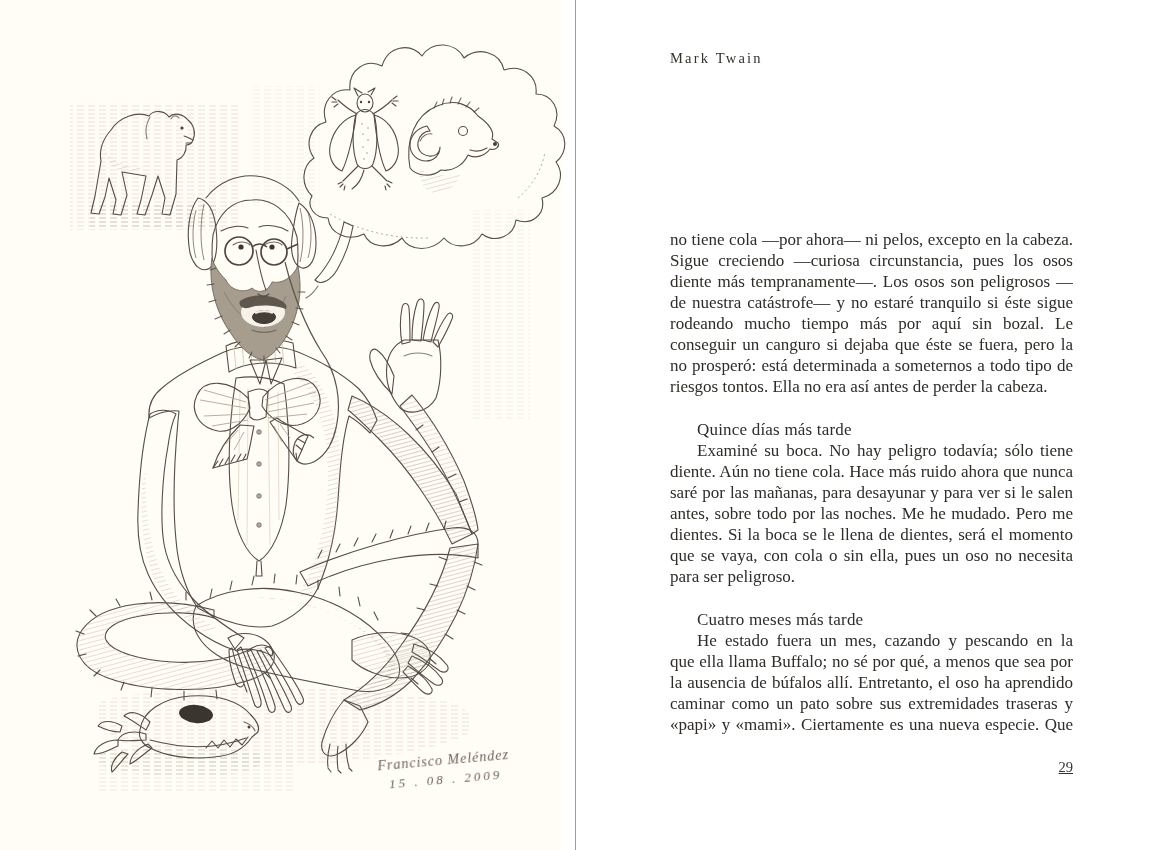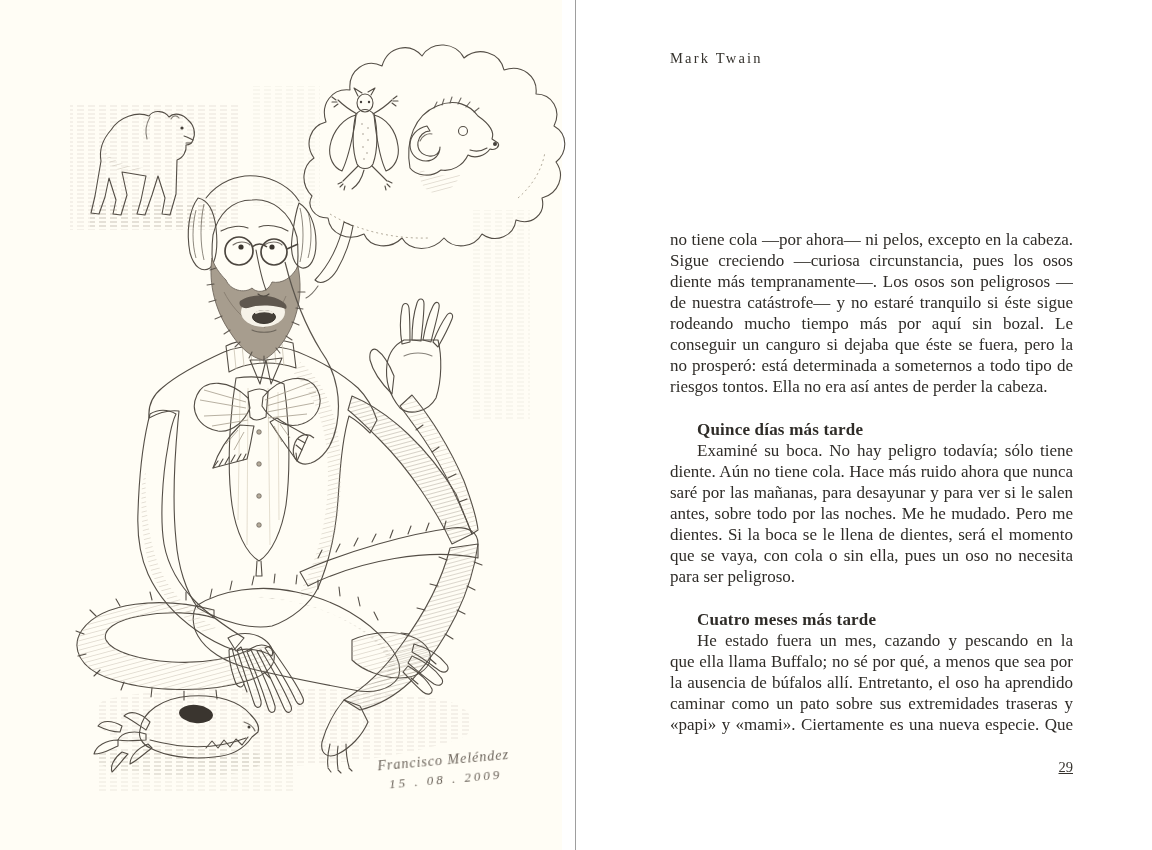--- a/index.html
+++ b/index.html
@@ -12,21 +12,21 @@
              transform:rotate(-5deg);font-style:italic;line-height:1.35;}
   #signature .sig-name{font-size:14px;letter-spacing:1px;}
   #signature .sig-date{font-size:13px;letter-spacing:3px;padding-left:10px;}
   #running-head{position:absolute;left:670px;top:50px;width:403px;text-align:left;
                 font-size:14.5px;letter-spacing:2.2px;color:#35322d;}
   #text-block{position:absolute;left:670px;top:229px;width:403px;font-size:17px;
               line-height:21px;color:#2f2c28;}
   #text-block .line{text-align:justify;text-align-last:justify;height:21px;overflow:hidden;}
   #text-block .line.short{text-align-last:auto;}
   #text-block .indent{text-indent:27px;}
-  #text-block .para-heading{font-weight:bold;height:21px;margin-top:22px;letter-spacing:.2px;}
+  #text-block .para-heading{font-weight:normal;height:21px;margin-top:22px;letter-spacing:.2px;}
   #page-number{position:absolute;left:670px;top:759px;width:403px;text-align:right;
                font-size:14.5px;color:#35322d;text-decoration:underline;}
   svg .ink{fill:none;stroke:#544e46;stroke-width:1.1;stroke-linecap:round;stroke-linejoin:round;}
 </style>
 </head>
 <body>
 
 <div id="stage">
 
   <div id="left-page"></div>

